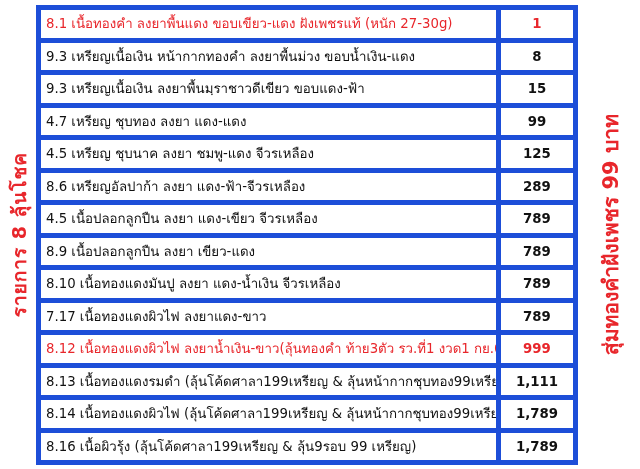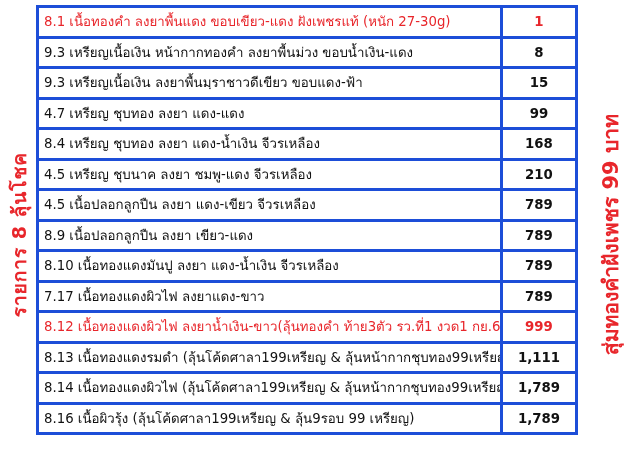--- a/index.html
+++ b/index.html
@@ -71,21 +71,21 @@
     top: 5px;
     width: 542px;
     height: 459px;
   }
   table.list {
     border-collapse: collapse;
     width: 100%;
     table-layout: fixed;
   }
   table.list td {
-    border: 3px solid #1d4ed8;
+    border: 5px solid #1d4ed8;
     padding: 0 5px;
     height: 27.5px;
     font-size: 13.3px;
     color: #111;
     vertical-align: middle;
     overflow: hidden;
     white-space: nowrap;
   }
   td.desc {
     text-align: left;
@@ -125,26 +125,26 @@
         </tr>
         <tr>
           <td class="desc">9.3 เหรียญเนื้อเงิน ลงยาพื้นมฺราชาวดีเขียว ขอบแดง-ฟ้า</td>
           <td class="qty">15</td>
         </tr>
         <tr>
           <td class="desc">4.7 เหรียญ ชุบทอง ลงยา แดง-แดง</td>
           <td class="qty">99</td>
         </tr>
         <tr>
-          <td class="desc">8.4 เหรียญ ชุบทอง ลงยา แดง-น้ำเงิน จีวรเหลือง</td>
-          <td class="qty">168</td>
+          <td class="desc">4.5 เหรียญ ชุบนาค ลงยา ชมพู-แดง จีวรเหลือง</td>
+          <td class="qty">125</td>
         </tr>
         <tr>
-          <td class="desc">4.5 เหรียญ ชุบนาค ลงยา ชมพู-แดง จีวรเหลือง</td>
-          <td class="qty">210</td>
+          <td class="desc">8.6 เหรียญอัลปาก้า ลงยา แดง-ฟ้า-จีวรเหลือง</td>
+          <td class="qty">289</td>
         </tr>
         <tr>
           <td class="desc">4.5 เนื้อปลอกลูกปืน ลงยา แดง-เขียว จีวรเหลือง</td>
           <td class="qty">789</td>
         </tr>
         <tr>
           <td class="desc">8.9 เนื้อปลอกลูกปืน ลงยา เขียว-แดง</td>
           <td class="qty">789</td>
         </tr>
         <tr>

